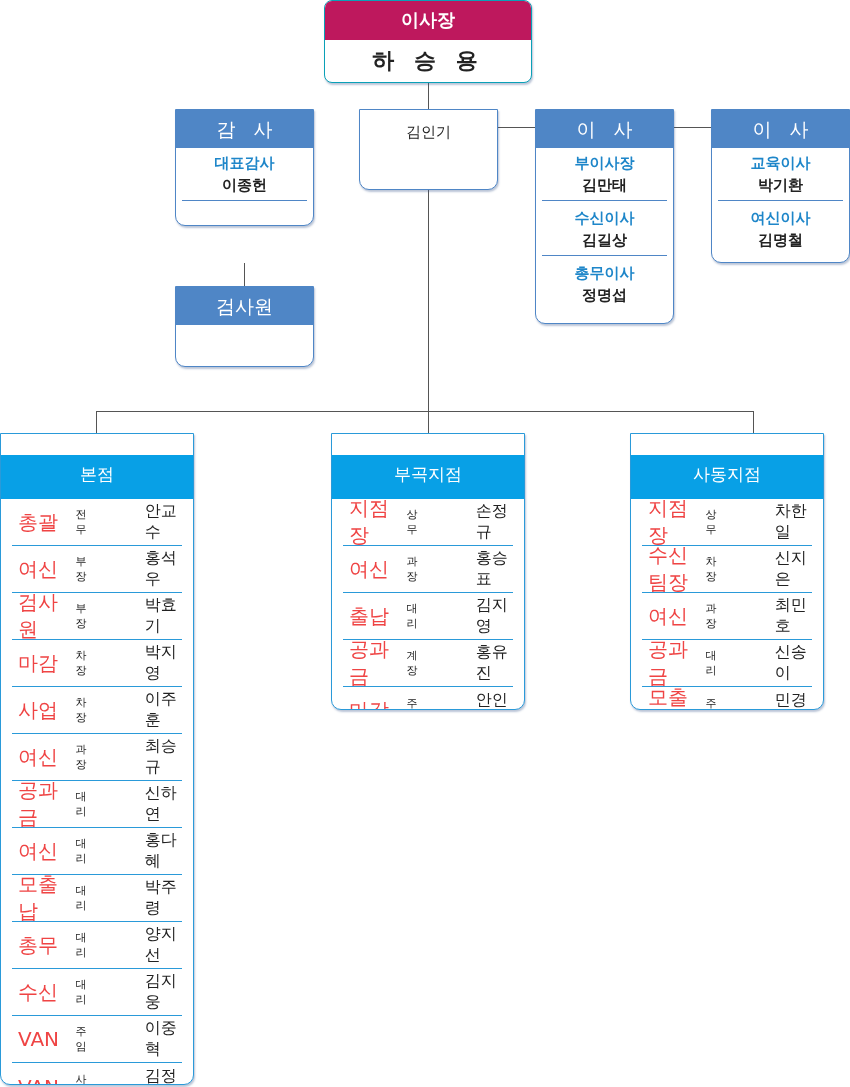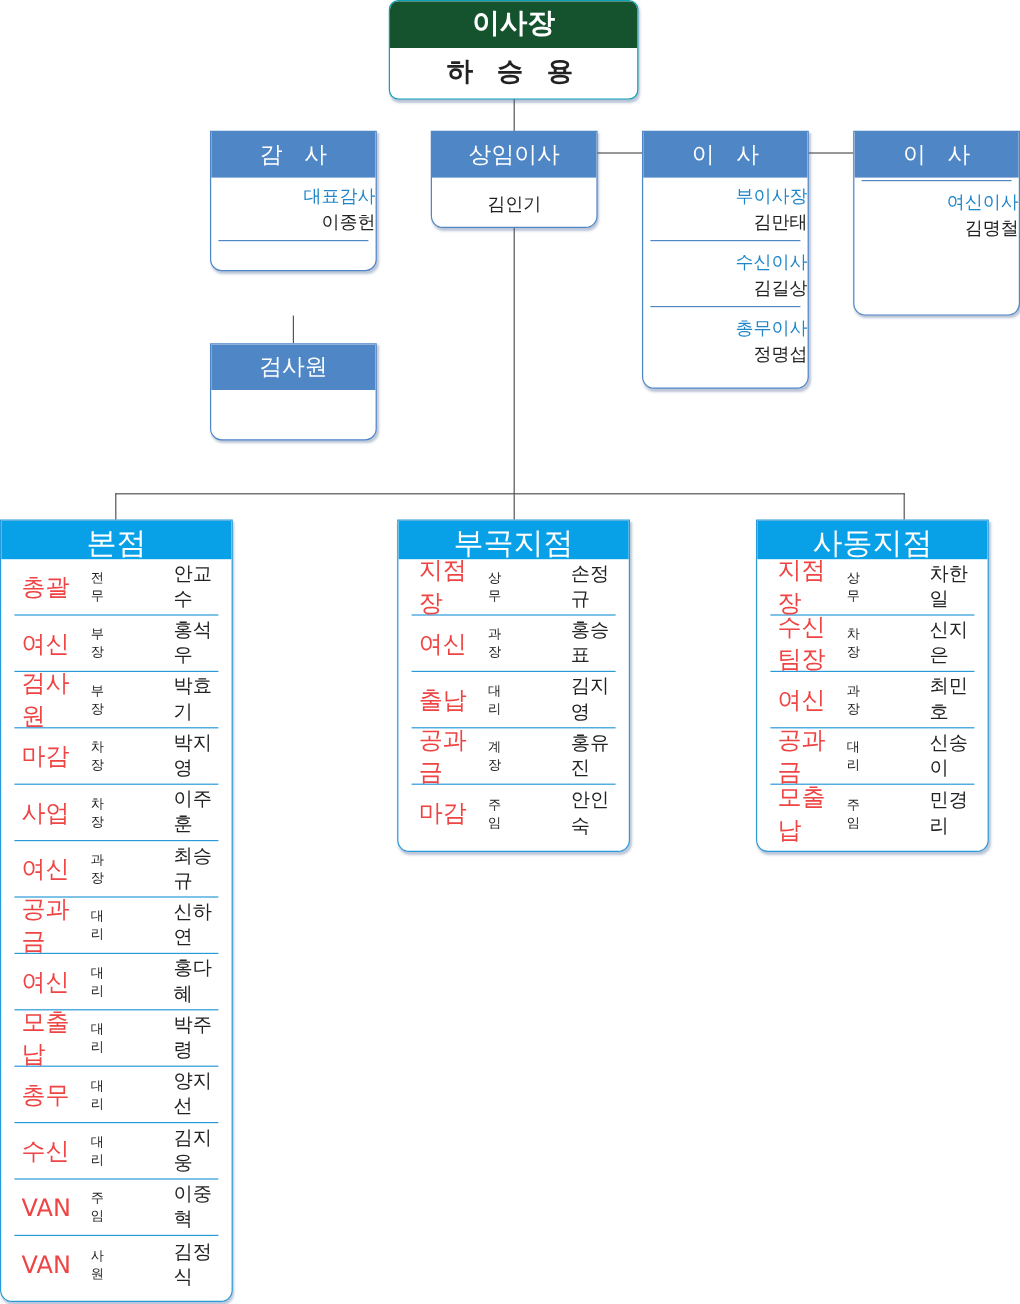--- a/index.html
+++ b/index.html
@@ -1,24 +1,24 @@
 <!DOCTYPE html>
 <html><head>
   <meta charset="utf-8">
   <style>
     * { box-sizing: border-box; margin: 0; padding: 0; }
     body { width: 850px; height: 1087px; background: #ffffff; position: relative; font-family: "DejaVu Sans", "Liberation Sans", sans-serif; overflow: hidden; }
     .line { position: absolute; background: #555555; }
     .box { position: absolute; background: #fff; border: 1px solid #4f86c6; border-radius: 0 0 10px 10px; box-shadow: 1px 2px 2px rgba(60,90,140,0.35); overflow: hidden; }
     .hdr { color: #fff; text-align: center; font-size: 19px; }
     .hdr.mid { background: #4f86c6; height: 38px; line-height: 38px; }
-    .hdr.teal { background: #14532d; height: 39px; line-height: 39px; font-weight: bold; font-size: 23px; }
-    .hdr.sky { background: #08a0e6; height: 32px; line-height: 38px; font-size: 25px; }
+    .hdr.teal { background: #be185d; height: 39px; line-height: 39px; font-weight: bold; font-size: 18px; font-family: Liberation Serif, serif; }
+    .hdr.sky { background: #08a0e6; height: 44px; line-height: 38px; font-size: 17px; margin-top: 21px; }
     .ceo-name { text-align: center; font-weight: bold; font-size: 22px; line-height: 42px; letter-spacing: 6px; color: #222; }
-    .pair { text-align: right; padding: 4px 0 2px; }
+    .pair { text-align: center; padding: 4px 0 2px; font-weight: bold; }
     .pair .t { color: #1e86c9; font-size: 15px; line-height: 22px; }
     .pair .n { color: #222; font-size: 15px; line-height: 22px; }
     .sep { height: 1px; background: #4f86c6; margin: 2px 6px; }
     .single { text-align: center; color: #222; font-size: 15px; line-height: 44px; }
     .ins { text-align: right; color: #0369a1; line-height: 42px; margin-top: 28px; }
     .ins .r { font-size: 11px; margin-right: 14px; }
     .ins .n { font-size: 16px; }
     .row { position: relative; height: 47px; margin: 0 11px; border-bottom: 1px solid #2a9ad9; display: flex; align-items: center; }
     .row:last-child { border-bottom: none; }
     .row .d { color: #ef4444; font-size: 20px; width: 80px; padding-left: 6px; }
@@ -54,21 +54,20 @@
 </div>
 
 <div class="box" style="left:175px;top:286px;width:139px;height:81px;">
   <div class="hdr mid">검사원</div>
   <div class="ins">
     <span class="r">부장</span><span class="n">박효기</span>
   </div>
 </div>
 
 <div class="box" style="left:359px;top:109px;width:139px;height:81px;">
-  <div class="hdr mid">상임이사</div>
   <div class="single">김인기</div>
 </div>
 
 <div class="box" style="left:535px;top:109px;width:139px;height:215px;">
   <div class="hdr mid" style="white-space:pre;">이   사</div>
   <div class="pair">
     <div class="t">부이사장</div>
     <div class="n">김만태</div>
   </div>
   <div class="sep"></div>
@@ -78,20 +77,24 @@
   </div>
   <div class="sep"></div>
   <div class="pair">
     <div class="t">총무이사</div>
     <div class="n">정명섭</div>
   </div>
 </div>
 
 <div class="box" style="left:711px;top:109px;width:139px;height:154px;">
   <div class="hdr mid" style="white-space:pre;">이   사</div>
+  <div class="pair">
+    <div class="t">교육이사</div>
+    <div class="n">박기환</div>
+  </div>
   <div class="sep"></div>
   <div class="pair">
     <div class="t">여신이사</div>
     <div class="n">김명철</div>
   </div>
 </div>
 
 <div class="box branch" style="left:0;top:433px;width:194px;height:652px;">
   <div class="hdr sky">본점</div>
   <div class="rows" id="rows-0">

